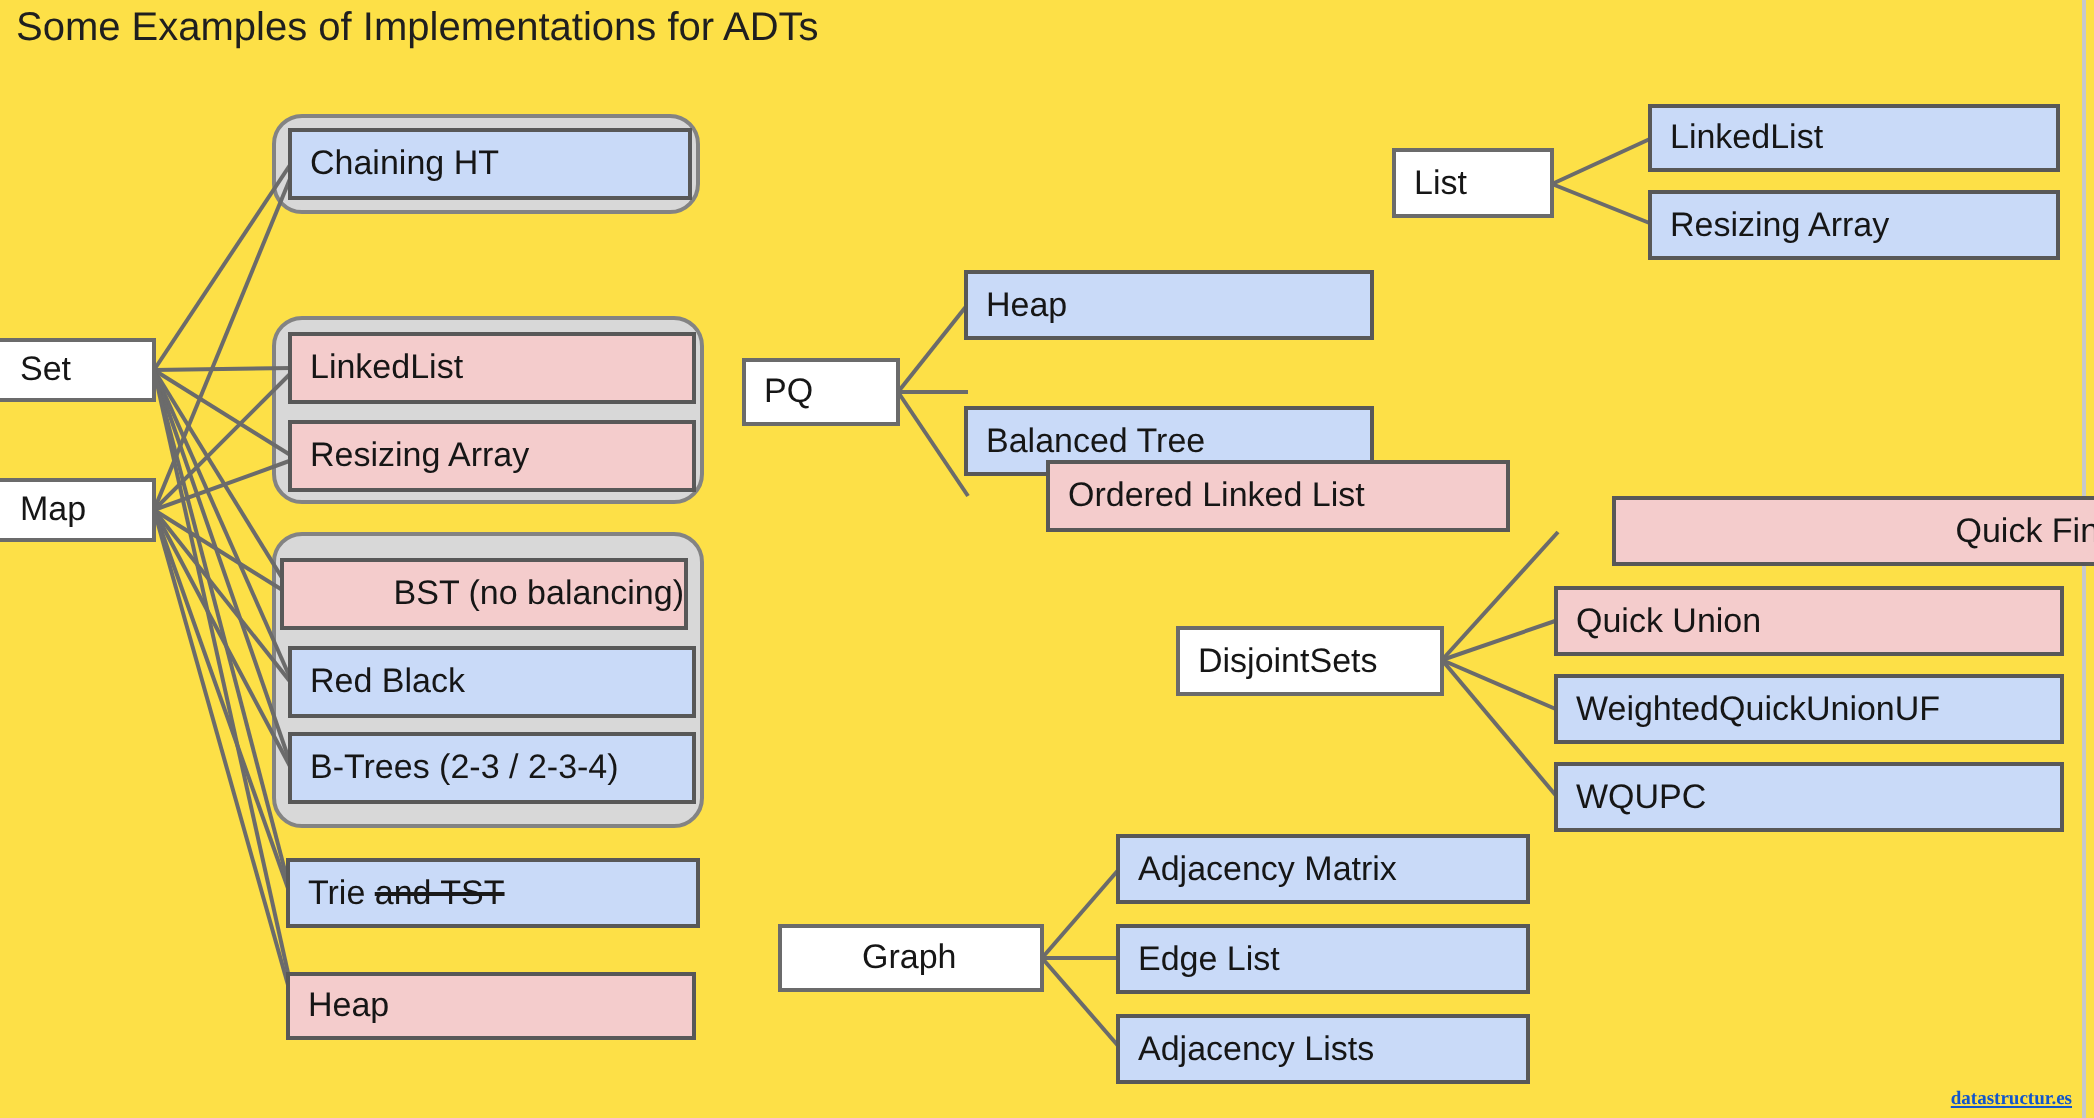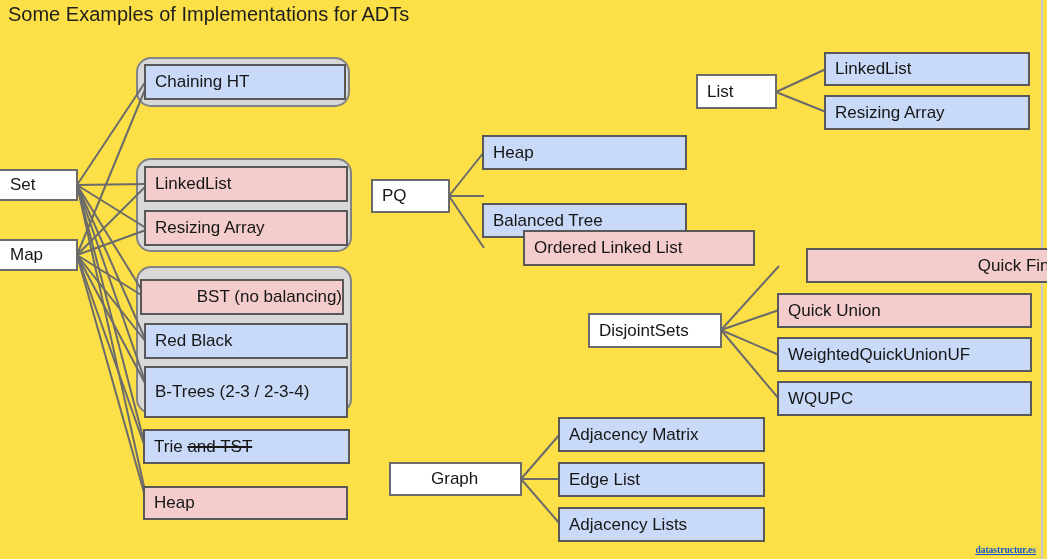--- a/index.html
+++ b/index.html
@@ -160,21 +160,21 @@
   </div>
   <div class="impl" style="left: 144px; top: 210px; width: 204px; height: 36px; background: rgb(244, 204, 204);">
     <span>Resizing Array</span>
   </div>
   <div class="impl" style="left: 140px; top: 279px; width: 204px; height: 36px; background: rgb(244, 204, 204); justify-content: flex-end;">
     <span>BST (no balancing)</span>
   </div>
   <div class="impl" style="left: 144px; top: 323px; width: 204px; height: 36px; background: rgb(201, 218, 248);">
     <span>Red Black</span>
   </div>
-  <div class="impl" style="left: 144px; top: 366px; width: 204px; height: 52px; background: rgb(201, 218, 248);">
+  <div class="impl" style="left: 144px; top: 366px; width: 204px; height: 36px; background: rgb(201, 218, 248);">
     <span>B-Trees (2-3 / 2-3-4)</span>
   </div>
   <div class="impl" style="left: 143px; top: 429px; width: 207px; height: 35px; background: rgb(201, 218, 248);">
     <span><span>Trie </span><span class="struck">and TST</span></span>
   </div>
   <div class="impl" style="left: 143px; top: 486px; width: 205px; height: 34px; background: rgb(244, 204, 204);">
     <span>Heap</span>
   </div>
 
   <div class="impl" style="left: 482px; top: 135px; width: 205px; height: 35px; background: rgb(201, 218, 248);">

